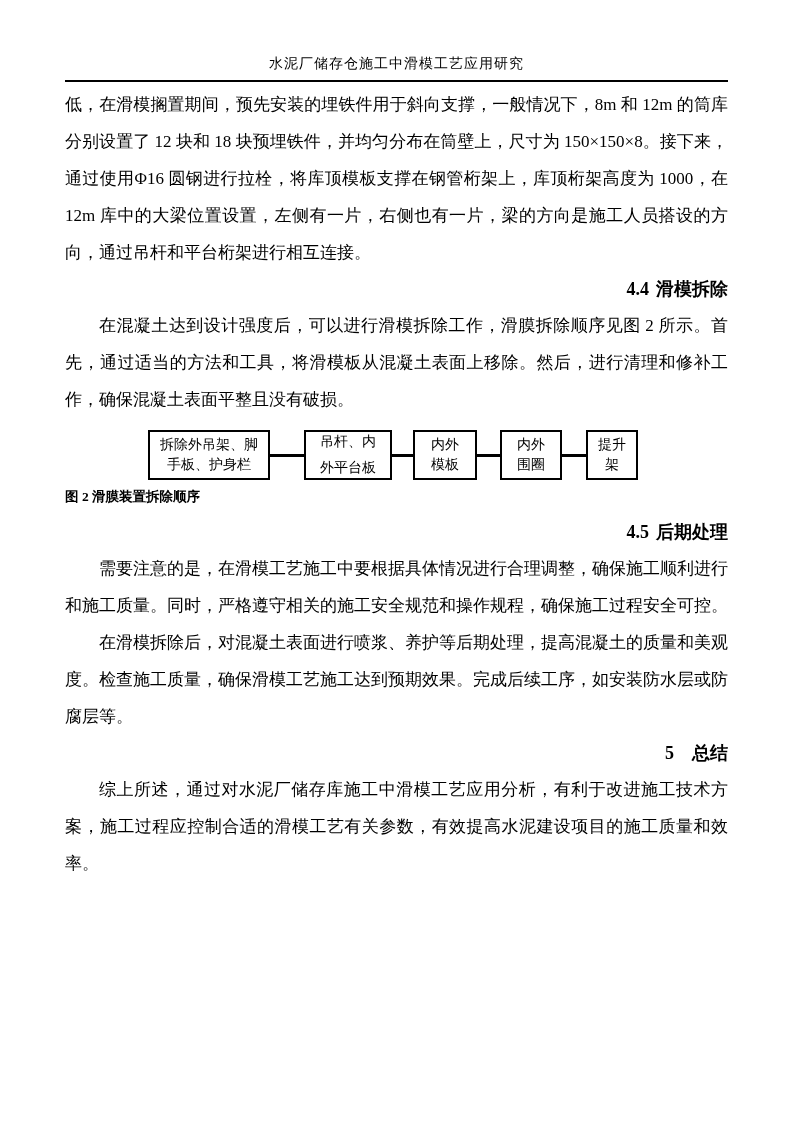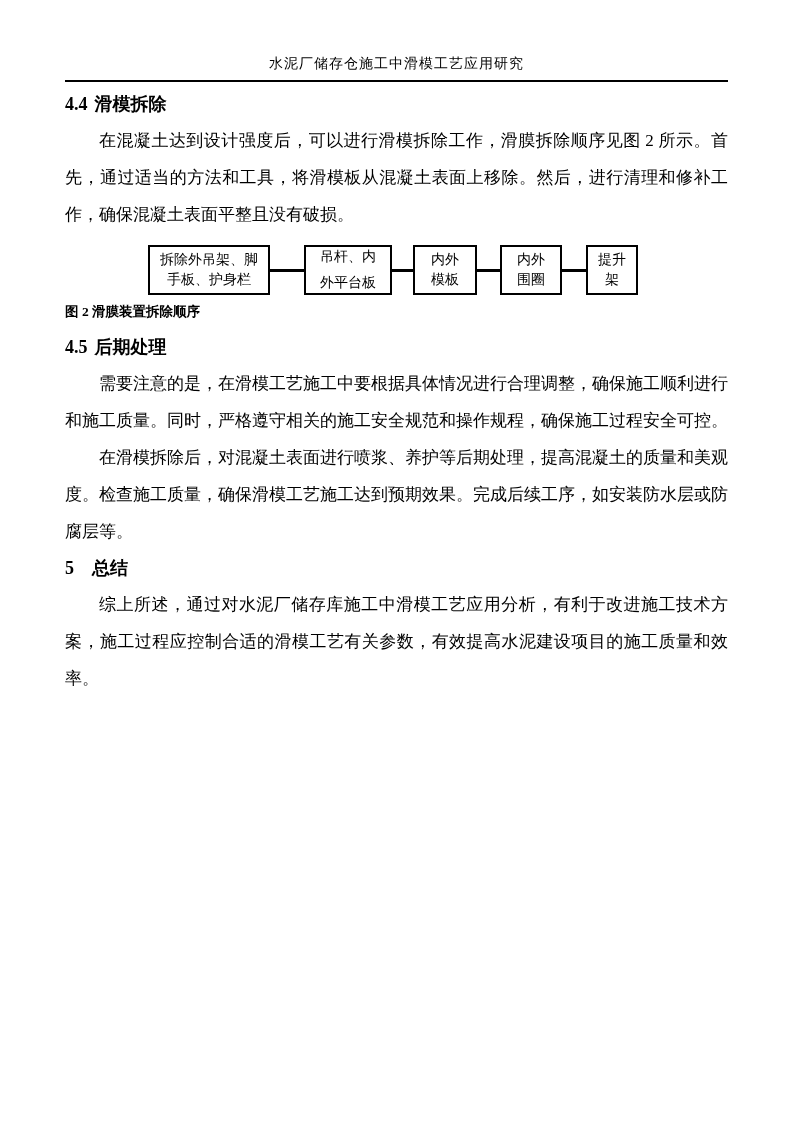--- a/index.html
+++ b/index.html
@@ -36,20 +36,21 @@
     line-height: 37px;
     text-align: justify;
     text-justify: inter-ideograph;
   }
   .para.indent { text-indent: 2em; }
   .sec-heading {
     font-size: 18px;
     line-height: 36px;
     font-weight: bold;
     font-family: "Liberation Sans", sans-serif;
+    text-align: right;
   }
   .sec-heading .h-num {
     font-family: "Liberation Serif", serif;
     font-weight: bold;
     margin-right: 7px;
   }
   .sec-heading.wide-gap .h-num { margin-right: 18px; }
   .sec-heading.mt { margin-top: 4px; }
   
   .figure-row {
@@ -115,20 +116,21 @@
 </style>
 </head>
 <body>
 
 <div class="page">
 
   <div class="running-head">水泥厂储存仓施工中滑模工艺应用研究</div>
 
   <div class="content">
 
+    <p class="para">低，在滑模搁置期间，预先安装的埋铁件用于斜向支撑，一般情况下，8m 和 12m 的筒库分别设置了 12 块和 18 块预埋铁件，并均匀分布在筒壁上，尺寸为 150×150×8。接下来，通过使用Φ16 圆钢进行拉栓，将库顶模板支撑在钢管桁架上，库顶桁架高度为 1000，在 12m 库中的大梁位置设置，左侧有一片，右侧也有一片，梁的方向是施工人员搭设的方向，通过吊杆和平台桁架进行相互连接。</p>
 
     <div class="sec-heading">
       <span class="h-num">4.4</span><span>滑模拆除</span>
     </div>
 
     <p class="para indent">在混凝土达到设计强度后，可以进行滑模拆除工作，滑膜拆除顺序见图 2 所示。首先，通过适当的方法和工具，将滑模板从混凝土表面上移除。然后，进行清理和修补工作，确保混凝土表面平整且没有破损。</p>
 
     <div class="figure-row">
       <div class="fbox fbox-1">
         <span>拆除外吊架、脚</span>

